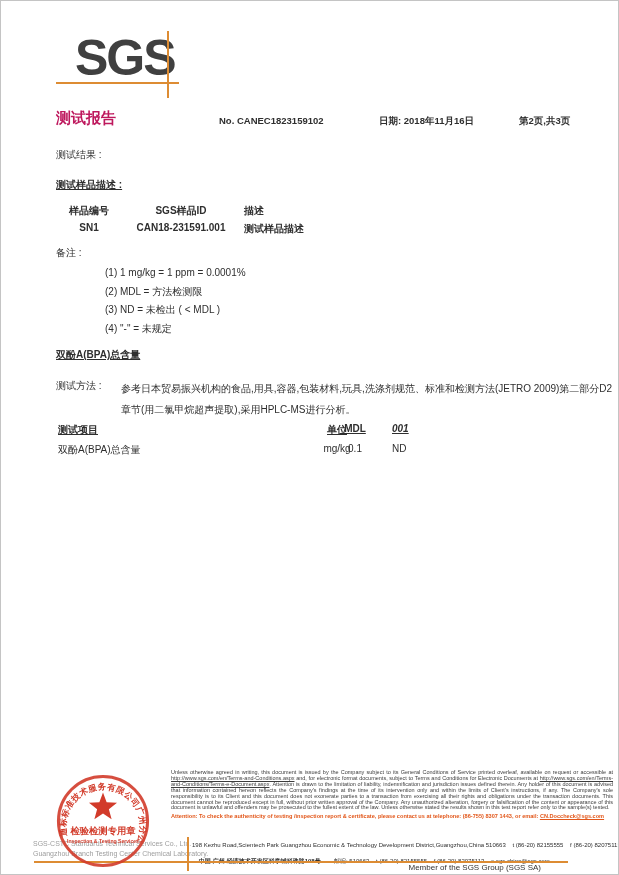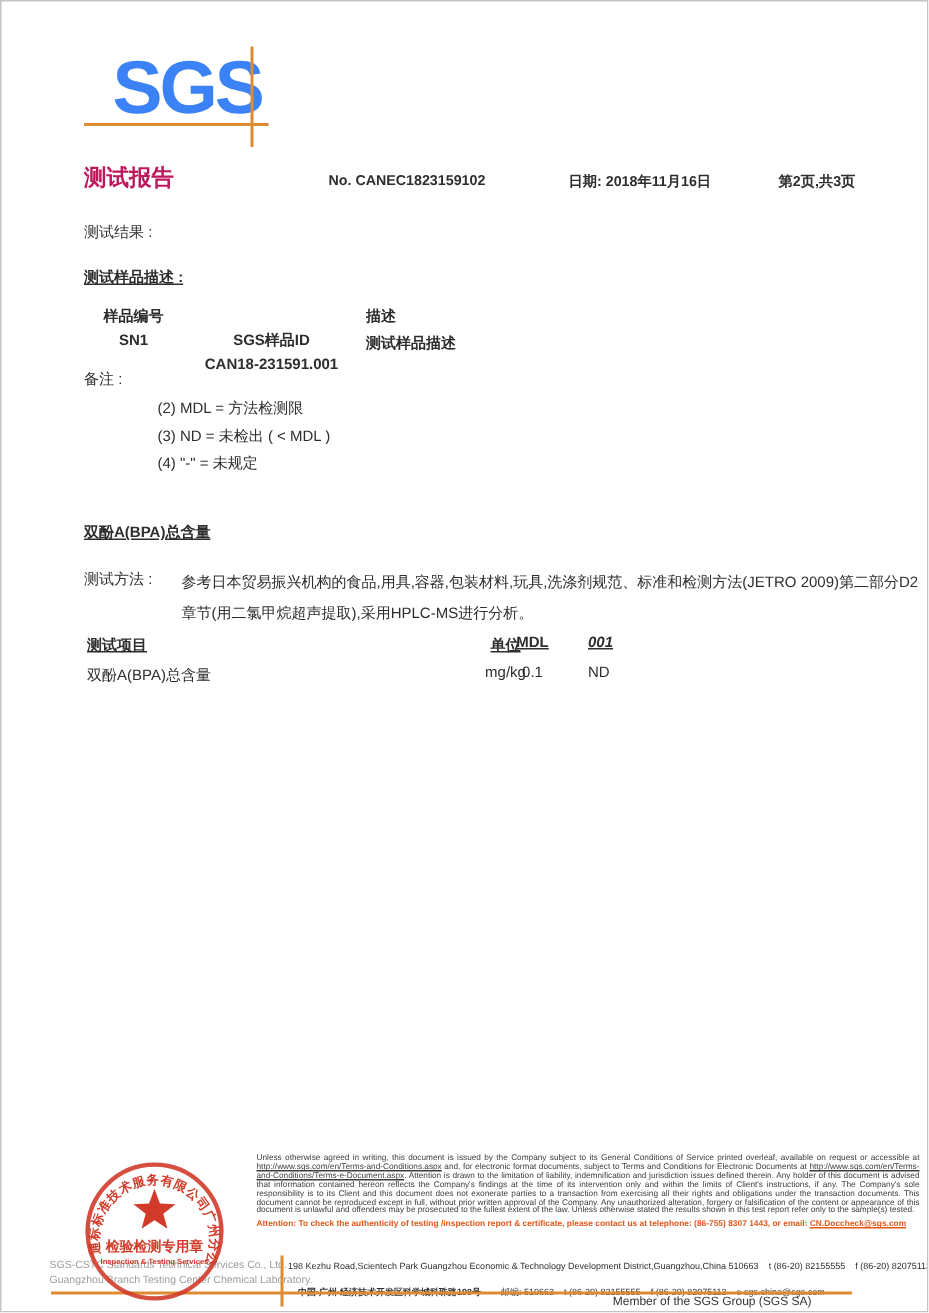--- a/index.html
+++ b/index.html
@@ -3,38 +3,38 @@
 <meta charset="utf-8">
 <style>
   * { margin:0; padding:0; box-sizing:border-box; }
   html,body { background:#ffffff; }
   body { font-family:"Liberation Sans","DejaVu Sans",sans-serif; color:#2e2e2e; }
   .page { position:relative; width:619px; height:875px; background:#fff;
           border:1px solid #c4c4c4; overflow:hidden; }
 
   
   .logo-text { position:absolute; left:74px; top:32px; font-size:50px; font-weight:700;
-               color:#3b82f6; letter-spacing:-2px; line-height:1; }
+               color:#404040; letter-spacing:-2px; line-height:1; }
   .logo-hline { position:absolute; left:55px; top:81px; width:123px; height:2px; background:#dd8c33; }
   .logo-vline { position:absolute; left:166px; top:30px; width:2px; height:67px; background:#dd8c33; }
 
   
   .doc-title { position:absolute; left:55px; top:108px; font-size:15px; font-weight:700; color:#be185d; }
   .hdr-no    { position:absolute; left:218px; top:114px; font-size:9.5px; font-weight:700; }
   .hdr-date  { position:absolute; left:378px; top:114px; font-size:9.5px; font-weight:700; }
   .hdr-page  { position:absolute; left:518px; top:114px; font-size:9.5px; font-weight:700; }
 
   
   .t10 { font-size:10px; }
   .results-label { position:absolute; left:55px; top:147px; }
   .sample-heading { position:absolute; left:55px; top:177px; font-weight:700; text-decoration:underline; }
   .st-col { position:absolute; font-size:10px;font-weight:bold; }
   .st-h { font-weight:700; }
   .st-c1 { left:55px; width:66px; text-align:center; }
-  .st-c2 { left:122px; width:116px; text-align:center;margin-top:16px; }
+  .st-c2 { left:122px; width:116px; text-align:center; }
   .st-c3 { left:243px; }
   .row-hdr { top:203px; } .row-val { top:221px; }
   .remarks-label { position:absolute; left:55px; top:245px; }
   .remarks { position:absolute; left:104px; top:263px; font-size:10px; }
   .remarks div { line-height:18.5px; }
 
   .bpa-heading { position:absolute; left:55px; top:347px; font-size:10px; font-weight:700;
                  text-decoration:underline; }
   .method-label { position:absolute; left:55px; top:378px; }
   .method-text { position:absolute; left:120px; top:377px; width:494px; font-size:10px;
@@ -92,20 +92,21 @@
     <div class="st-col st-c1 st-h row-hdr">样品编号</div>
     <div class="st-col st-c2 st-h row-hdr">SGS样品ID</div>
     <div class="st-col st-c3 st-h row-hdr">描述</div>
     <div class="st-col st-c1 row-val">SN1</div>
     <div class="st-col st-c2 row-val">CAN18-231591.001</div>
     <div class="st-col st-c3 row-val">测试样品描述</div>
   </div>
 
   <div class="remarks-label t10">备注 :</div>
   <div class="remarks">
+    <div>(1) 1 mg/kg = 1 ppm = 0.0001%</div>
     <div>(2) MDL = 方法检测限</div>
     <div>(3) ND = 未检出 ( &lt; MDL )</div>
     <div>(4) "-" = 未规定</div>
   </div>
 
   <div class="bpa-heading">双酚A(BPA)总含量</div>
   <div class="method-label t10">测试方法 :</div>
   <div class="method-text">参考日本贸易振兴机构的食品,用具,容器,包装材料,玩具,洗涤剂规范、标准和检测方法(JETRO 2009)第二部分D2章节(用二氯甲烷超声提取),采用HPLC-MS进行分析。</div>
 
   <div>

